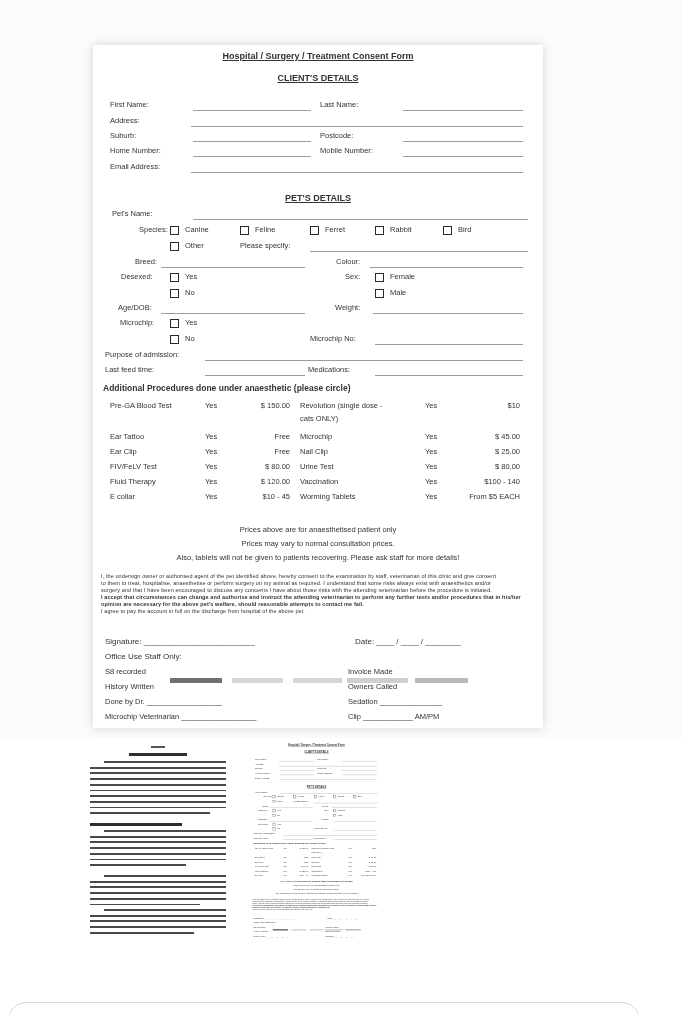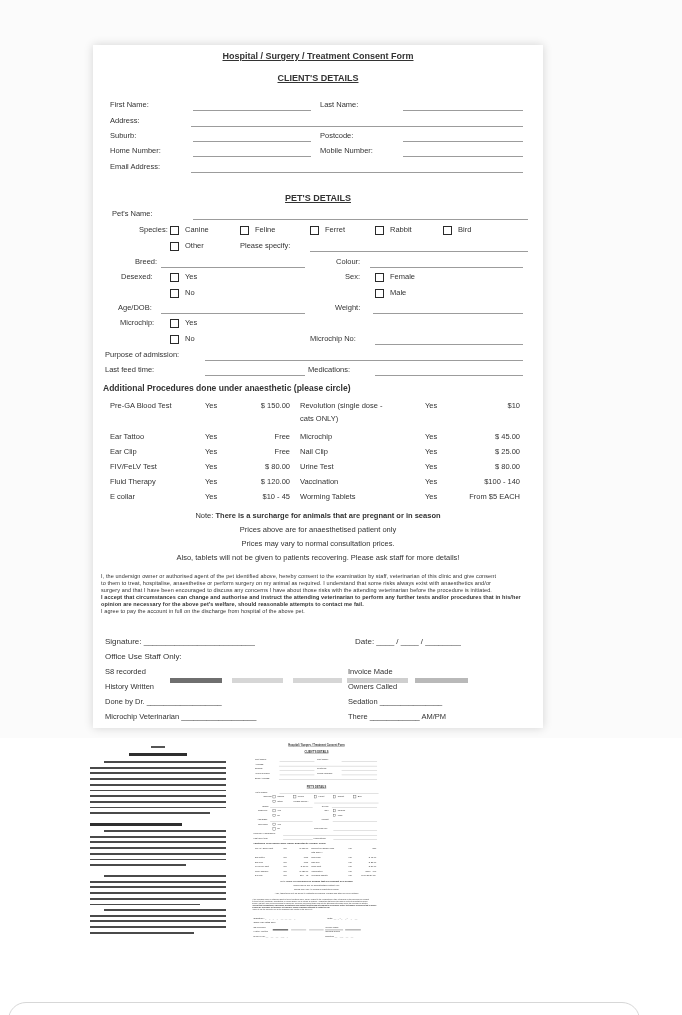--- a/index.html
+++ b/index.html
@@ -158,21 +158,20 @@
     <span class="ab lbl c5" style="top:432px;">Yes</span>
     <span class="ab lbl c6" style="top:432px;">$100 - 140</span>
 
     <span class="ab lbl c1" style="top:447px;">E collar</span>
     <span class="ab lbl c2" style="top:447px;">Yes</span>
     <span class="ab lbl c3" style="top:447px;">$10 - 45</span>
     <span class="ab lbl c4" style="top:447px;">Worming Tablets</span>
     <span class="ab lbl c5" style="top:447px;">Yes</span>
     <span class="ab lbl c6" style="top:447px;">From $5 EACH</span>
 
-    <div class="ab ctr lbl" style="top:466px;"><span>Note:</span> <span class="bold">There is a surcharge for animals that are pregnant or in season</span></div>
     <div class="ab ctr lbl" style="top:480px;">Prices above are for anaesthetised patient only</div>
     <div class="ab ctr lbl" style="top:494px;">Prices may vary to normal consultation prices.</div>
     <div class="ab ctr lbl" style="top:508px;">Also, tablets will not be given to patients recovering. Please ask staff for more details!</div>
 
     <div class="ab fine" style="left:8px;top:528px;">I, the undersign owner or authorised agent of the pet identified above, hereby consent to the examination by staff, veterinarian of this clinic and give consent</div>
     <div class="ab fine" style="left:8px;top:535px;">to them to treat, hospitalise, anaesthetise or perform surgery on my animal as required. I understand that some risks always exist with anaesthetics and/or</div>
     <div class="ab fine" style="left:8px;top:542px;">surgery and that I have been encouraged to discuss any concerns I have about those risks with the attending veterinarian before the procedure is initiated.</div>
     <div class="ab fine bold" style="left:8px;top:549px;">I accept that circumstances can change and authorise and instruct the attending veterinarian to perform any further tests and/or procedures that in his/her</div>
     <div class="ab fine bold" style="left:8px;top:556px;">opinion are necessary for the above pet's welfare, should reasonable attempts to contact me fail.</div>
     <div class="ab fine" style="left:8px;top:563px;">I agree to pay the account in full on the discharge from hospital of the above pet.</div>
@@ -190,21 +189,21 @@
     <div class="bar" style="left: 254px; top: 633px; width: 61px; z-index: 1; background: rgb(207, 207, 207);"></div>
     <div class="bar" style="left: 322px; top: 633px; width: 53px; background: rgb(185, 185, 185);"></div>
 
     <span class="ab lbl" style="left:12px;top:637px;">History Written</span>
     <span class="ab lbl" style="left:255px;top:637px;z-index:2;">Owners Called</span>
 
     <span class="ab lbl" style="left:12px;top:652px;">Done by Dr. __________________</span>
     <span class="ab lbl" style="left:255px;top:652px;">Sedation _______________</span>
 
     <span class="ab lbl" style="left:12px;top:667px;">Microchip Veterinarian __________________</span>
-    <span class="ab lbl" style="left:255px;top:667px;">There ____________ AM/PM</span>
+    <span class="ab lbl" style="left:255px;top:667px;">Clip ____________ AM/PM</span>
   </div>
 
   <div class="thumb" id="thumb-left" style="left:84px;top:742px;width:148px;height:196px;">
       <div class="tline" style="left: 67px; top: 4px; width: 14px; height: 2.2px; background: rgb(85, 85, 85);"></div>
       <div class="tline" style="left: 45px; top: 11px; width: 58px; height: 2.8px; background: rgb(46, 46, 46);"></div>
       <div class="tline" style="left: 20px; top: 19px; width: 122px; height: 1.9px; background: rgb(74, 74, 74);"></div>
       <div class="tline" style="left: 6px; top: 24.7px; width: 136px; height: 1.9px; background: rgb(74, 74, 74);"></div>
       <div class="tline" style="left: 6px; top: 30.4px; width: 136px; height: 1.9px; background: rgb(74, 74, 74);"></div>
       <div class="tline" style="left: 6px; top: 36.1px; width: 136px; height: 1.9px; background: rgb(74, 74, 74);"></div>
       <div class="tline" style="left: 6px; top: 41.8px; width: 136px; height: 1.9px; background: rgb(74, 74, 74);"></div>

